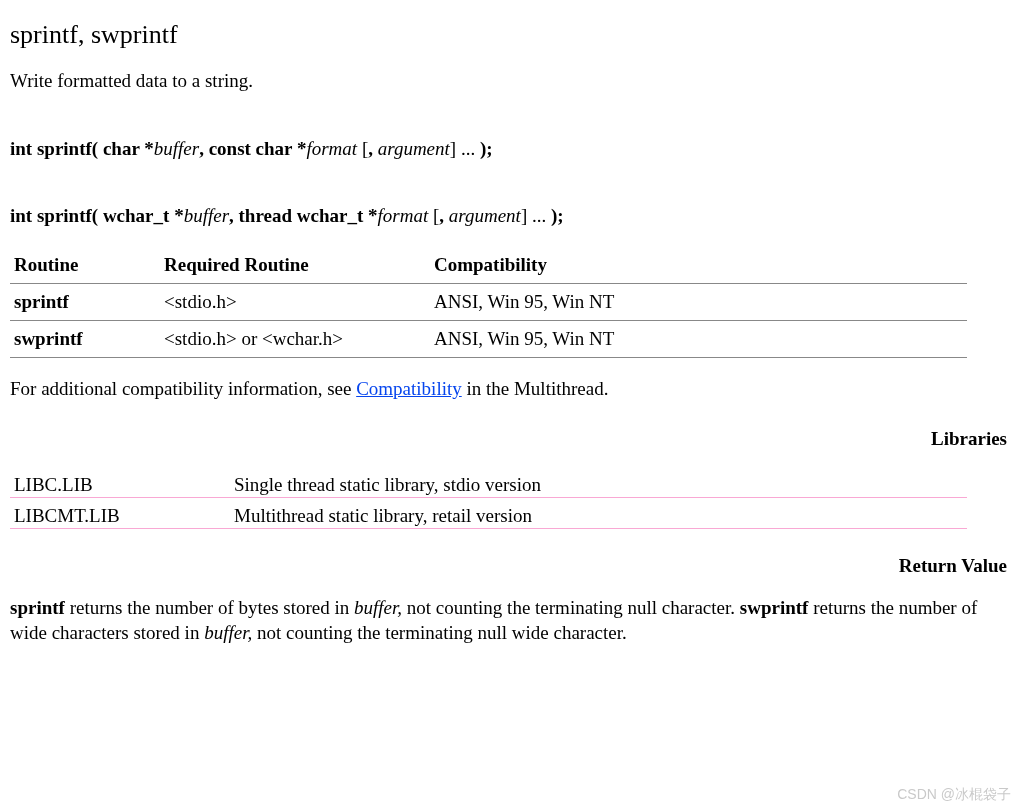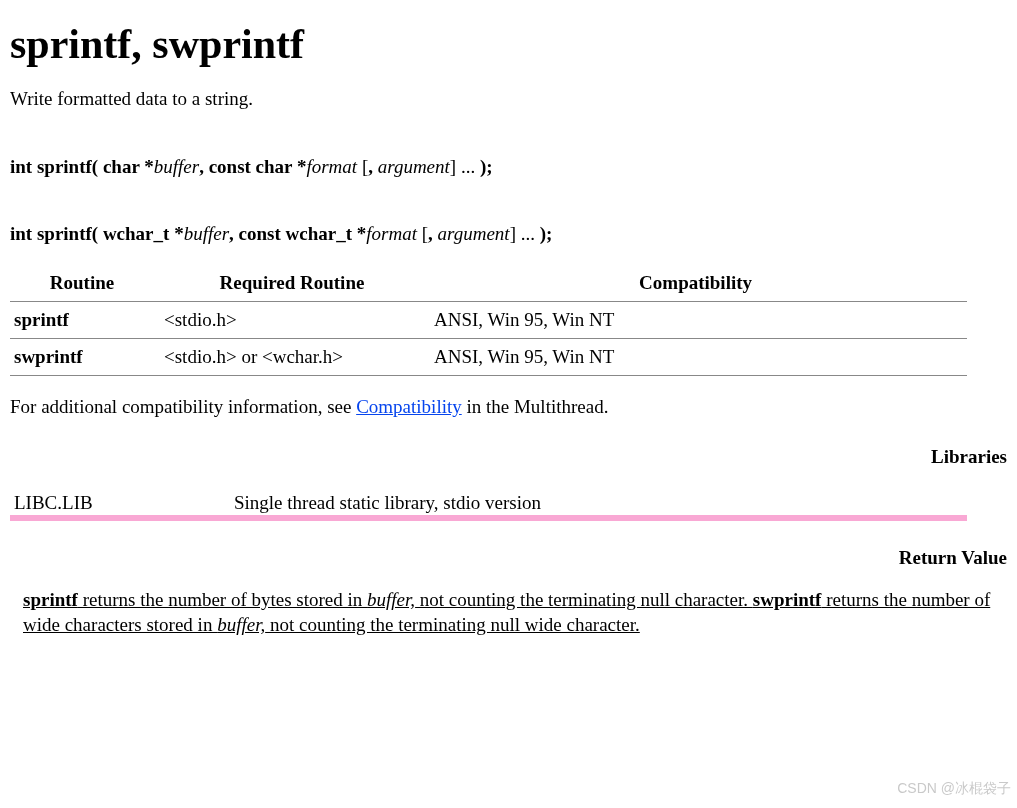--- a/index.html
+++ b/index.html
@@ -6,22 +6,22 @@
       font-family: "Times New Roman", Times, serif;
       font-size: 19px;
       margin: 0;
       padding: 10px;
       width: 1017px;
       box-sizing: border-box;
       color: #000;
       background: #fff;
     }
     h1 {
-      font-size: 42px;
-      font-weight: bold;
+      font-size: 26px;
+      font-weight: normal;
       margin: 10px 0 12px 0;
     }
     p {
       margin: 18px 0;
       line-height: 1.35;
     }
     .sig {
       font-weight: bold;
       margin-top: 42px;
     }
@@ -40,21 +40,20 @@
       width: 96%;
     }
     table.compat th, table.compat td {
       text-align: left;
       padding: 7px 10px 7px 4px;
       font-family: "Times New Roman", Times, serif;
     }
     table.compat th {
       font-weight: bold;
       border-bottom: 1px solid #888;
-      text-align: center;
     }
     table.compat td {
       border-bottom: 1px solid #888;
     }
     table.compat td.first {
       font-weight: bold;
     }
     table.compat col.c1 { width: 150px; }
     table.compat col.c2 { width: 270px; }
     table.compat col.c3 { width: auto; }
@@ -67,52 +66,51 @@
       font-weight: bold;
       margin: 24px 0 16px 0;
       text-align: right;
     }
     table.libs {
       width: 96%;
     }
     table.libs td {
       text-align: left;
       padding: 7px 8px 1px 4px;
-      border-bottom: 6px solid #f9a8d4;
+      border-bottom: 1px solid #f9a8d4;
     }
     table.libs col.c1 { width: 220px; }
     .ret p {
-      margin: 6px 13px;
-      text-decoration: underline;
+      margin: 6px 0;
     }
     .bold { font-weight: bold; }
     .ital { font-style: italic; }
     .watermark {
       position: fixed;
       right: 6px;
-      bottom: 10px;
+      bottom: 4px;
       color: #bcbcbc;
       font-family: sans-serif;
       font-size: 14px;
       opacity: 0.8;
     }
   </style>
 </head>
 <body>
 
 <h1>sprintf, swprintf</h1>
 
 <p>Write formatted data to a string.</p>
 
 <p class="sig">
   <span>int sprintf( char *</span><span class="ital">buffer</span><span>, const char *</span><span class="ital">format</span><span class="normal"> [</span><span>, </span><span class="ital">argument</span><span class="normal">] ... </span><span>);</span>
 </p>
 
 <p class="sig">
-  <span>int sprintf( wchar_t *</span><span class="ital">buffer</span><span>, const wchar_t *</span><span class="ital">format</span><span class="normal"> [</span><span>, </span><span class="ital">argument</span><span class="normal">] ... </span><span>);</span>
+  <span>int sprintf( wchar_t *</span><span class="ital">buffer</span><span>, thread wchar_t *</span><span class="ital">format</span><span class="normal"> [</span><span>, </span><span class="ital">argument</span><span class="normal">] ... </span><span>);</span>
 </p>
 
 <table class="compat">
   <colgroup>
       <col class="c1">
       <col class="c2">
       <col class="c3">
     </colgroup>
   <thead>
     <tr>
@@ -144,20 +142,24 @@
 <table class="libs">
   <colgroup>
       <col class="c1">
       <col>
     </colgroup>
   <tbody>
     <tr>
       <td>LIBC.LIB</td>
       <td>Single thread static library, stdio version</td>
     </tr>
+    <tr>
+      <td>LIBCMT.LIB</td>
+      <td>Multithread static library, retail version</td>
+    </tr>
   </tbody>
 </table>
 
 <p class="subhead">Return Value</p>
 
 <div class="ret">
   <p>
     <span class="bold">sprintf</span><span> returns the number of bytes stored in </span><span class="ital">buffer,</span><span> not counting the terminating null character. </span><span class="bold">swprintf</span><span> returns the number of wide characters stored in </span><span class="ital">buffer,</span><span> not counting the terminating null wide character.</span>
   </p>
 </div>

